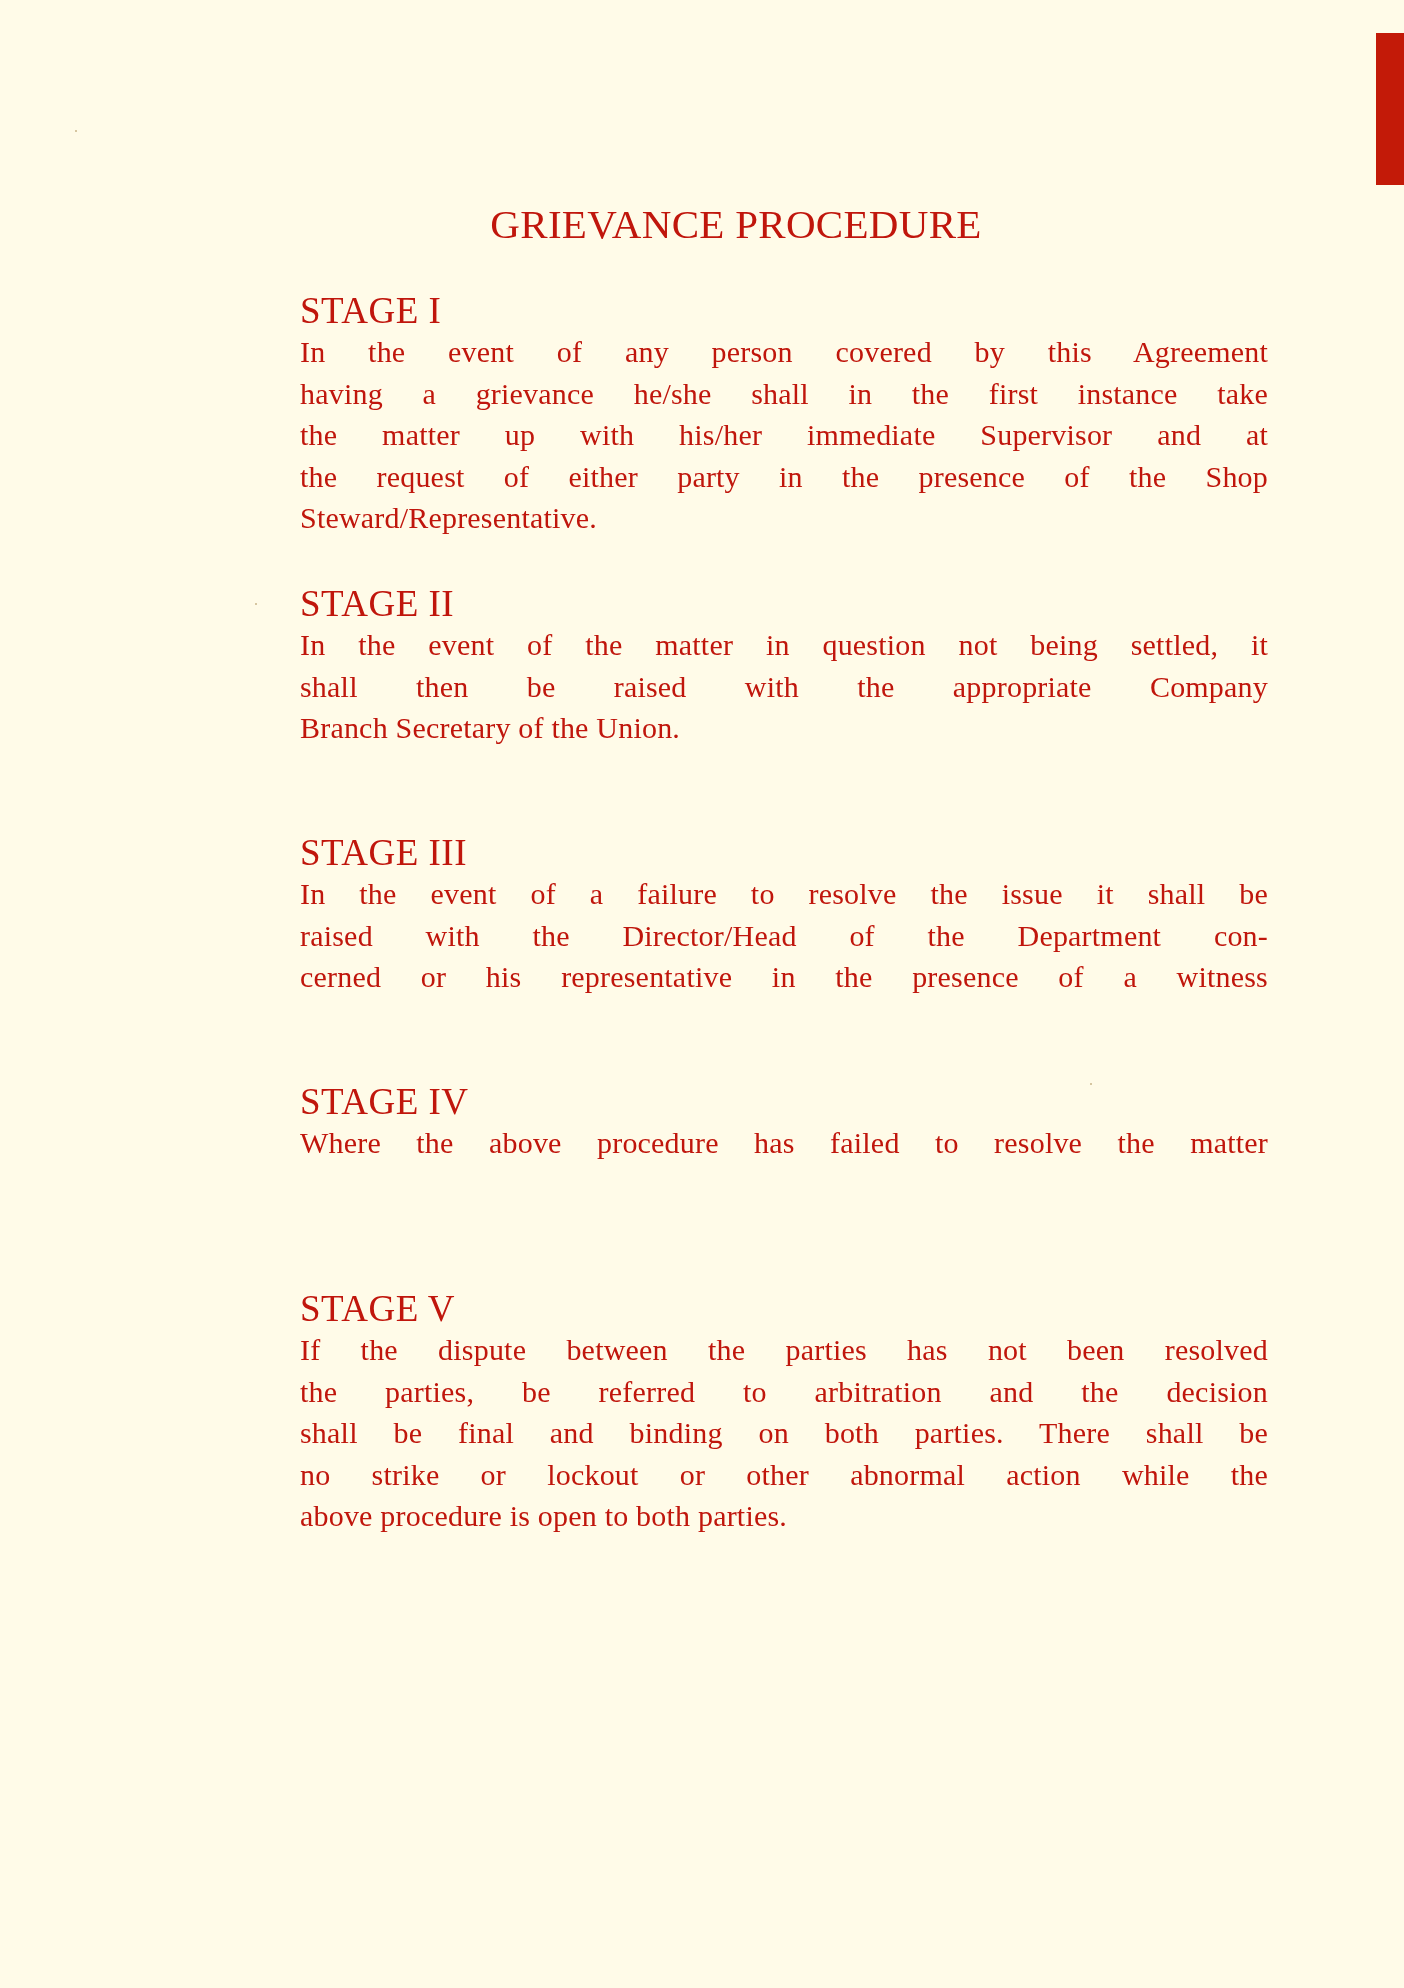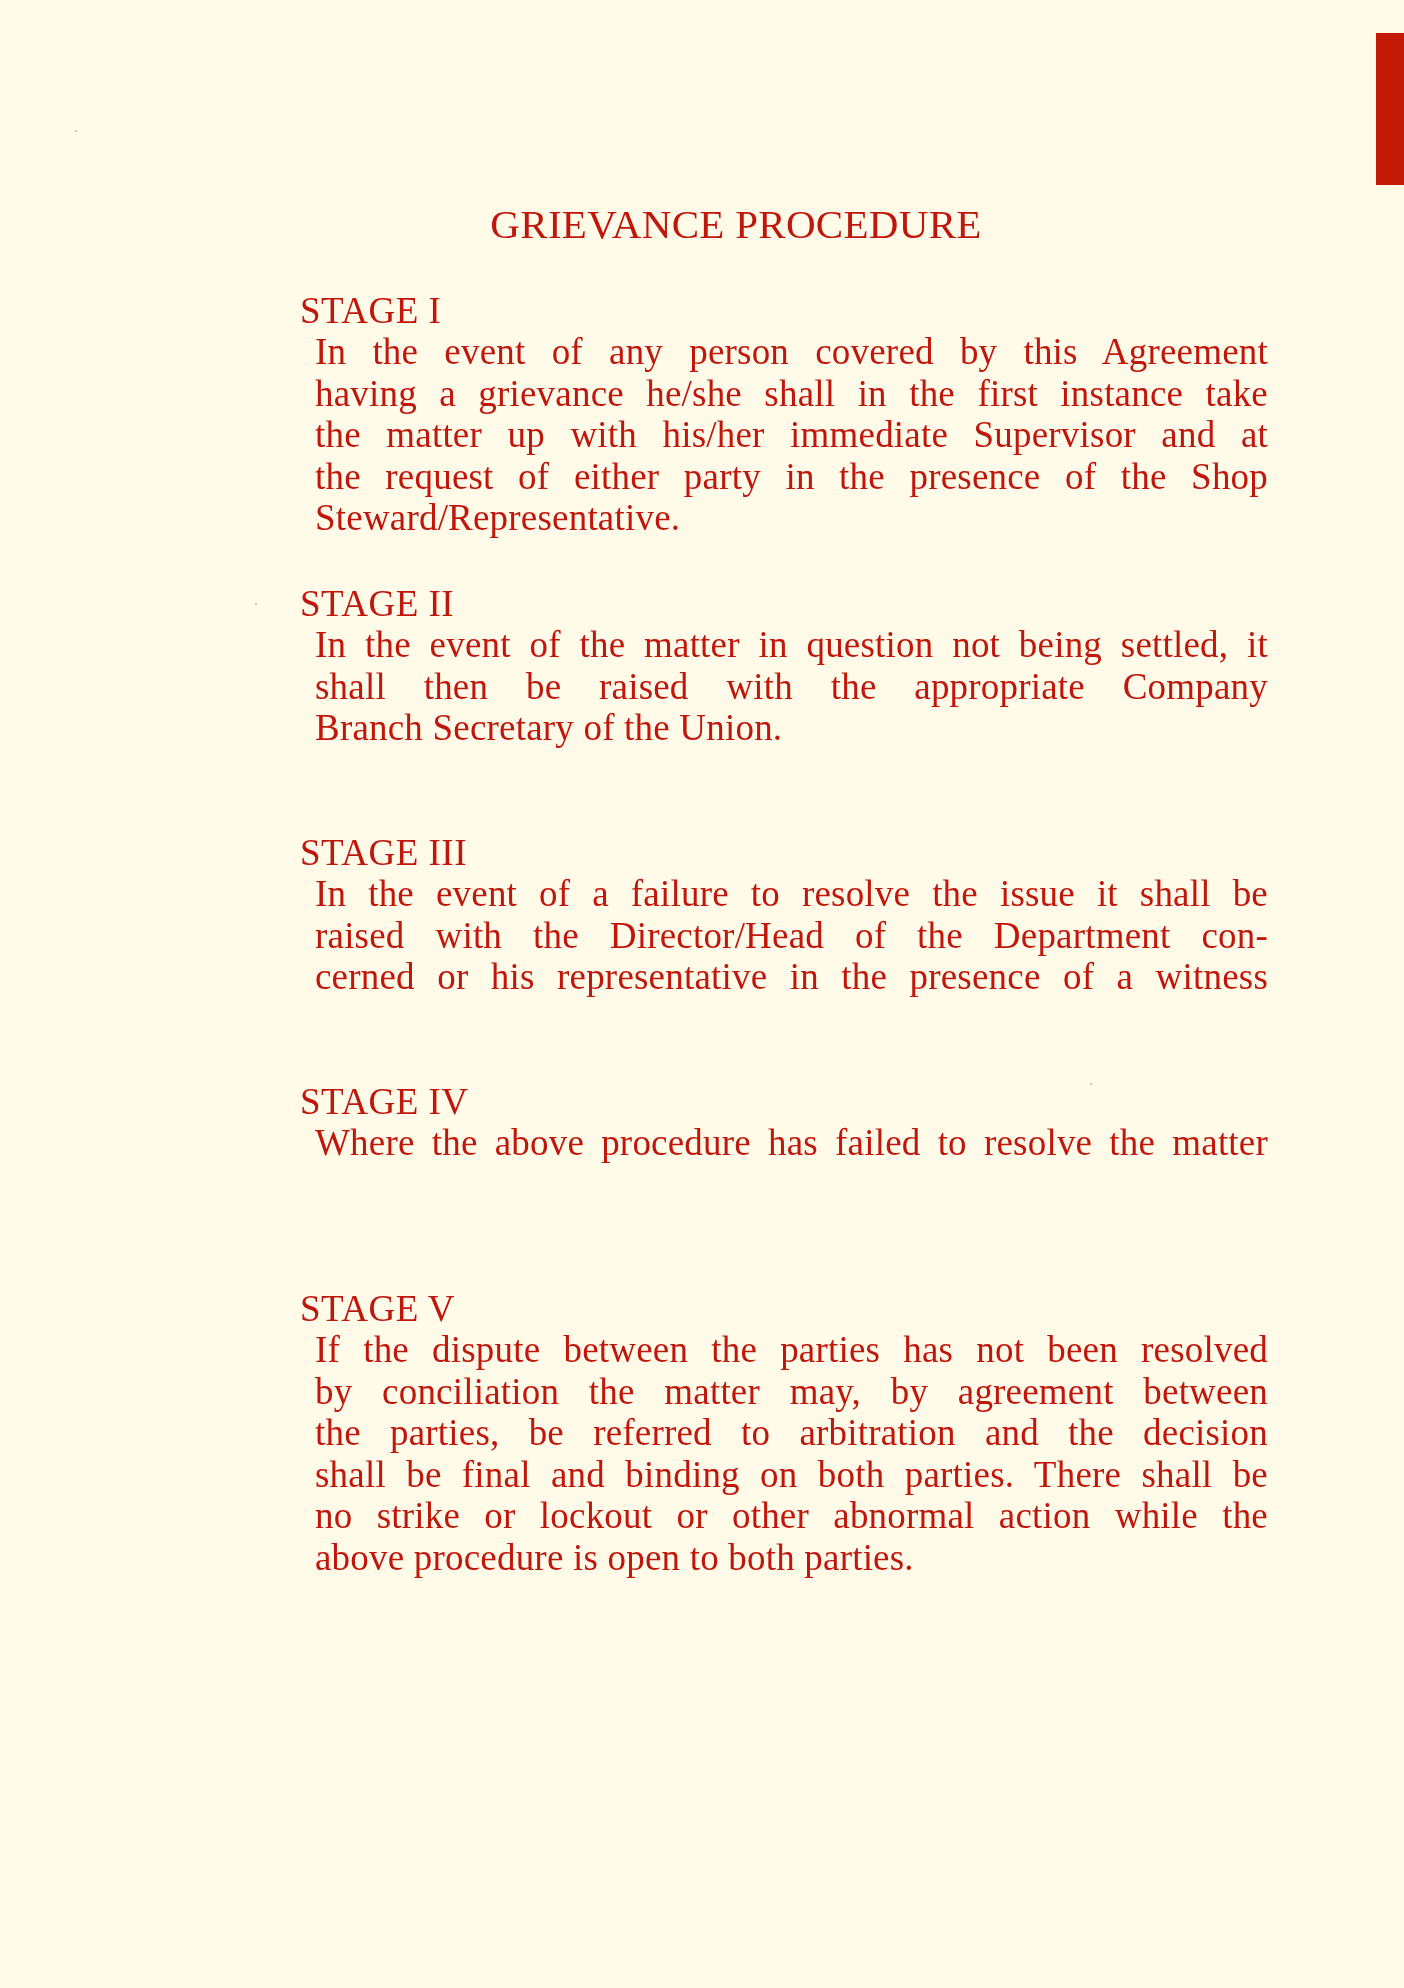--- a/index.html
+++ b/index.html
@@ -10,22 +10,22 @@
     color:#c0160c;
   }
   .edge-bar { position:absolute; left:1376px; top:33px; width:28px; height:152px; background:#c31a08; }
   .title {
     position:absolute; left:0; width:1570px; top:200px; text-align:center;
     font-size:41px; letter-spacing:0.3px; line-height:48px;
   }
   .section { position:absolute; left:300px; width:968px; }
   .stage-head { font-size:37px; line-height:41px; height:41px; letter-spacing:0.5px; }
   .stage-body {
-    font-size:37px; line-height:41.5px; text-align:justify;
-    text-align-last:left; letter-spacing:0.2px;margin-left:15px;
+    font-size:30px; line-height:41.5px; text-align:justify;
+    text-align-last:left; letter-spacing:0.2px;
   }
   .line { display:block; white-space:nowrap; text-align:justify; text-align-last:justify; height:41.5px; }
   .line.last { text-align-last:left; }
   .speck { position:absolute; width:2px; height:2px; background:#c9b48a; border-radius:1px; }
 </style>
 </head>
 <body>
 
 <div class="edge-bar"></div>
 
@@ -68,19 +68,18 @@
   <div class="stage-head">STAGE IV</div>
   <div class="stage-body">
     <span class="line">Where the above procedure has failed to resolve the matter</span>
   </div>
 </div>
 
 <div class="section" style="top:1288px;">
   <div class="stage-head">STAGE V</div>
   <div class="stage-body">
     <span class="line">If the dispute between the parties has not been resolved</span>
-    <span class="line">by conciliation the matter may, by agreement between</span>
     <span class="line">the parties, be referred to arbitration and the decision</span>
     <span class="line">shall be final and binding on both parties. There shall be</span>
     <span class="line">no strike or lockout or other abnormal action while the</span>
     <span class="line last">above procedure is open to both parties.</span>
   </div>
 </div>
 
 </body></html>

